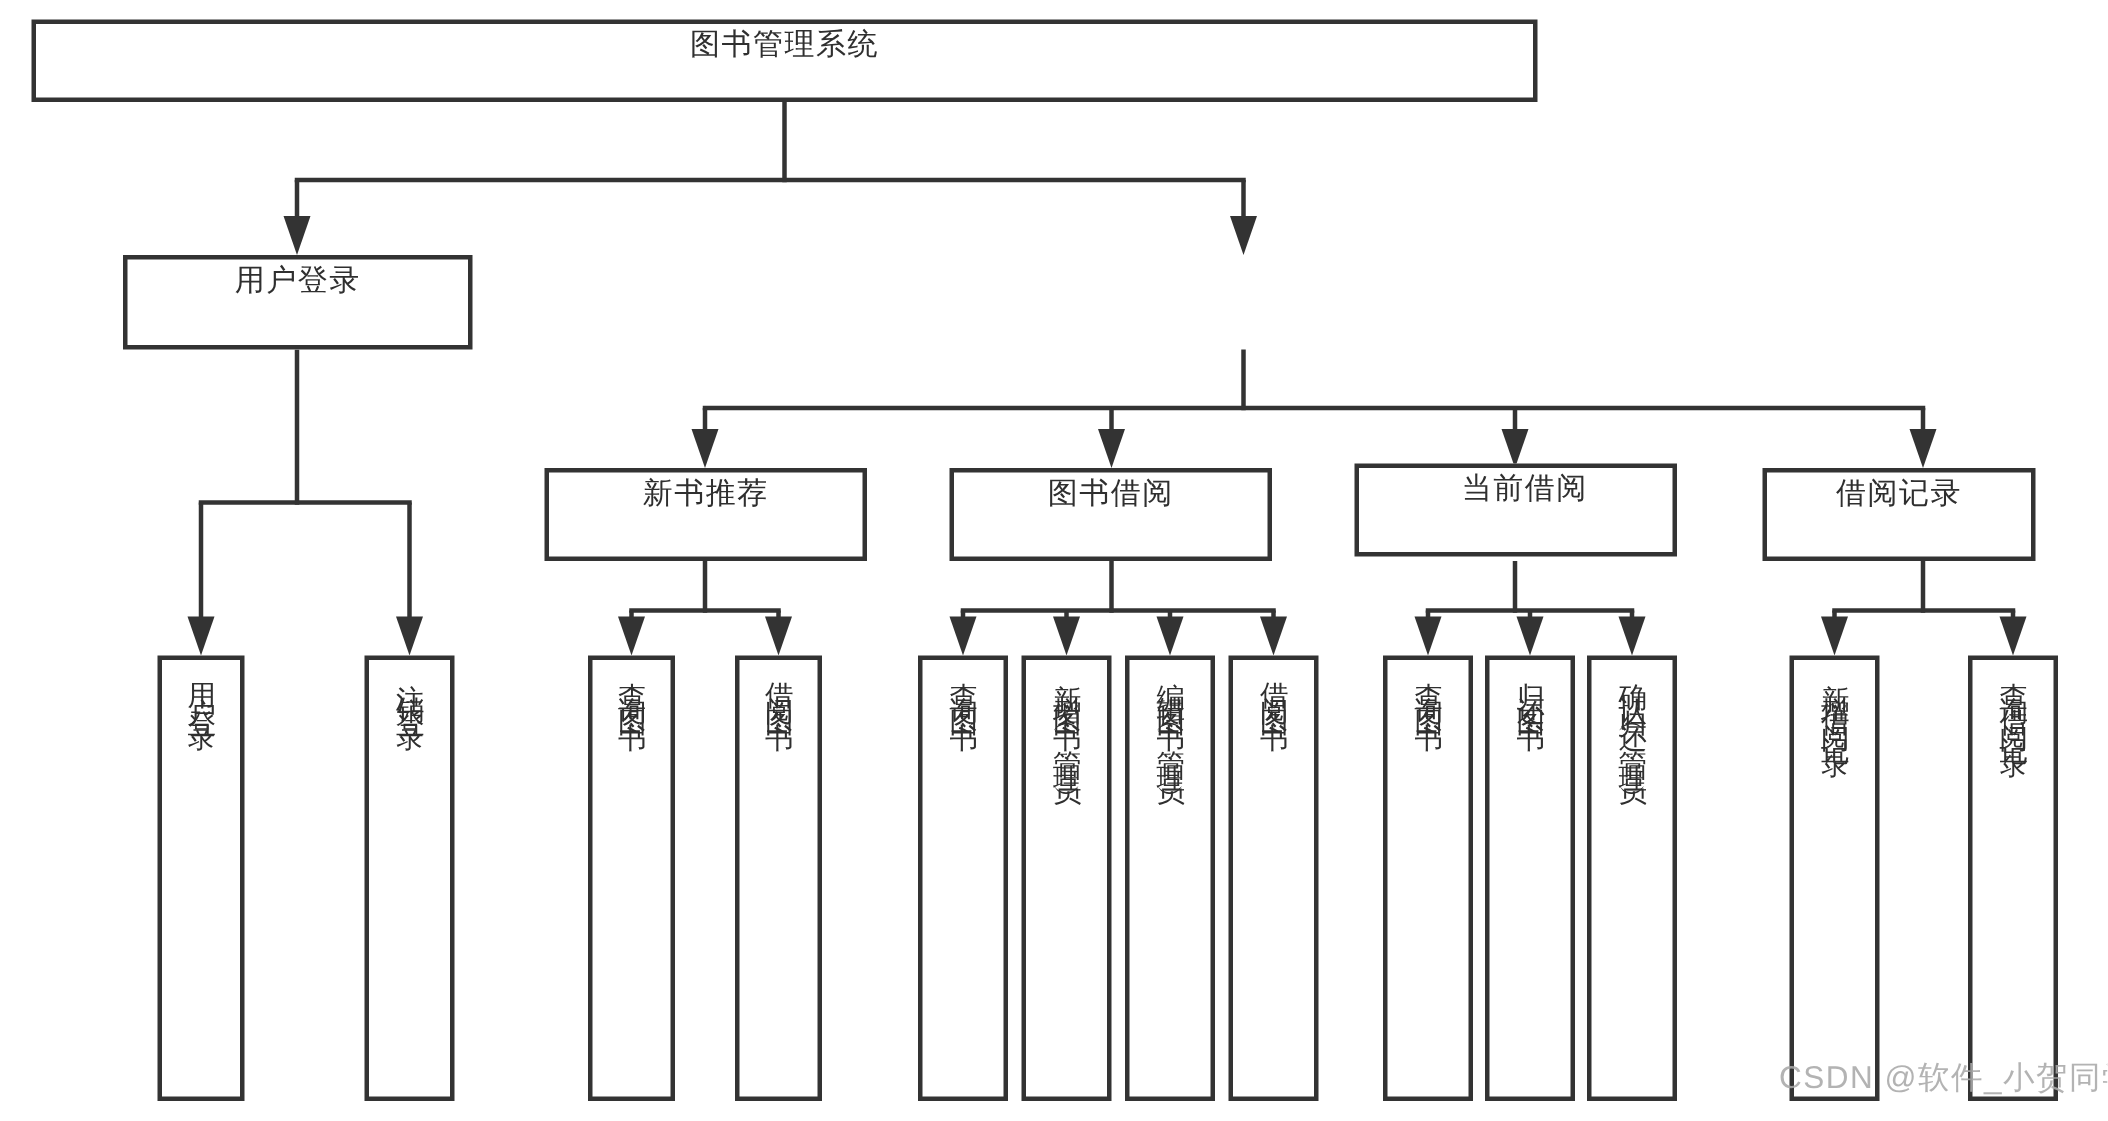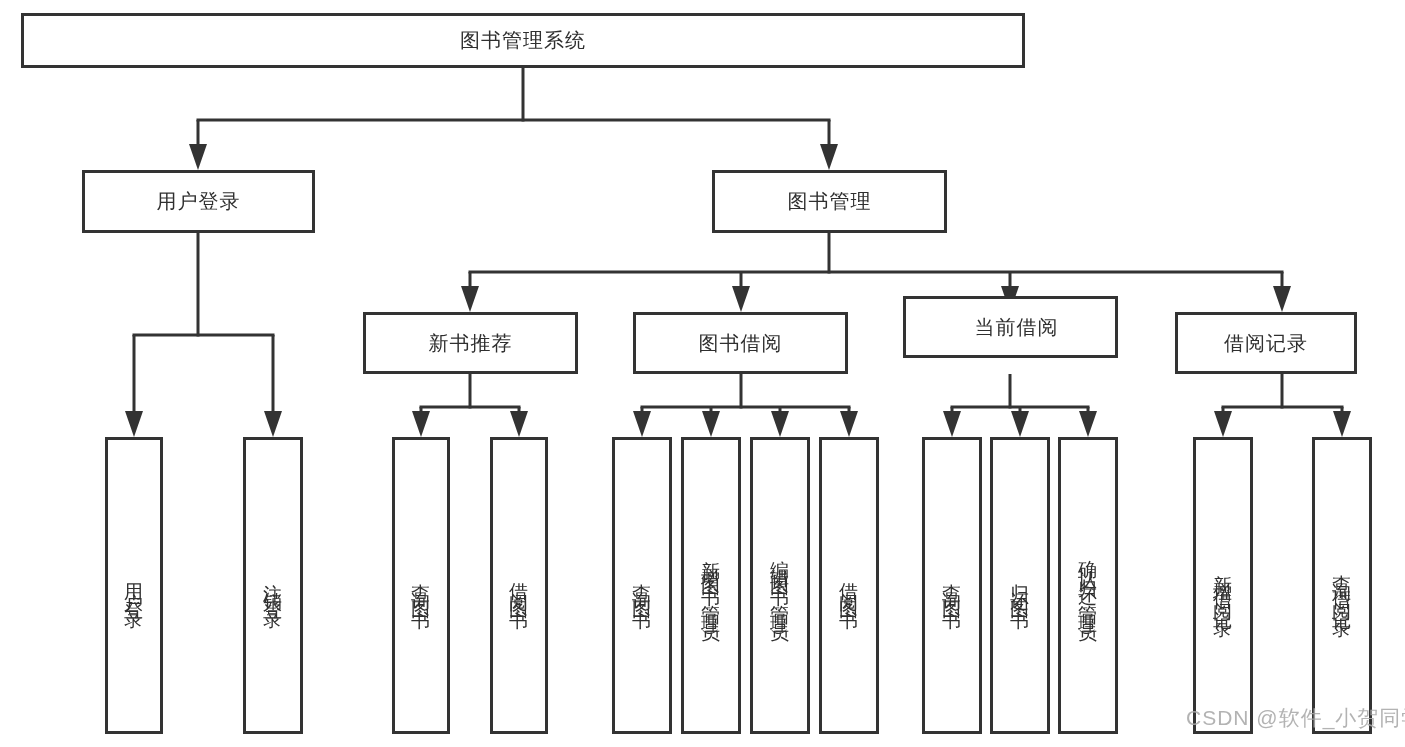--- a/index.html
+++ b/index.html
@@ -30,21 +30,20 @@
     fill: #333333;
     stroke: none;
   }
   .box {
     position: absolute;
     box-sizing: border-box;
     background: #ffffff;
     border: 3px solid #333333;
     color: #2f2f2f;
     display: flex;
-    align-items: center;
     justify-content: center;
     z-index: 2;
   }
   .box.h {
     font-size: 20px;
     letter-spacing: 1px;
   }
   .box.v {
     font-size: 19px;
   }
@@ -53,21 +52,21 @@
     text-orientation: mixed;
     letter-spacing: 9px;
     line-height: 1;
     white-space: nowrap;
   }
   .root-box      { left: 21px;  top: 13px;  width: 1004px; height: 55px; }
   .n-user-login  { left: 82px;  top: 170px; width: 233px;  height: 63px; }
   .n-book-mgmt   { left: 712px; top: 170px; width: 235px;  height: 63px; }
   .n-new-book    { left: 363px; top: 312px; width: 215px;  height: 62px; }
   .n-book-borrow { left: 633px; top: 312px; width: 215px;  height: 62px; }
-  .n-cur-borrow  { left: 903px; top: 296px; width: 215px;  height: 62px; padding-left: 12px; }
+  .n-cur-borrow  { left: 903px; top: 309px; width: 215px;  height: 62px; padding-left: 12px; }
   .n-borrow-rec  { left: 1175px;top: 312px; width: 182px;  height: 62px; }
   .leaf { top: 437px; height: 297px; }
   .lf1  { left: 105px;  width: 58px; }
   .lf2  { left: 243px;  width: 60px; }
   .lf3  { left: 392px;  width: 58px; }
   .lf4  { left: 490px;  width: 58px; }
   .lf5  { left: 612px;  width: 60px; }
   .lf6  { left: 681px;  width: 60px; }
   .lf7  { left: 750px;  width: 60px; }
   .lf8  { left: 819px;  width: 60px; }
@@ -168,23 +167,20 @@
     </g>
   </svg>
 
   <div class="box h root-box">
     <span>图书管理系统</span>
   </div>
 
   <div class="box h n-user-login">
     <span>用户登录</span>
   </div>
-  <div class="box h n-book-mgmt">
-    <span>图书管理</span>
-  </div>
 
   <div class="box h n-book-borrow">
     <span>图书借阅</span>
   </div>
   <div class="box h n-new-book">
     <span>新书推荐</span>
   </div>
   <div class="box h n-cur-borrow">
     <span>当前借阅</span>
   </div>

